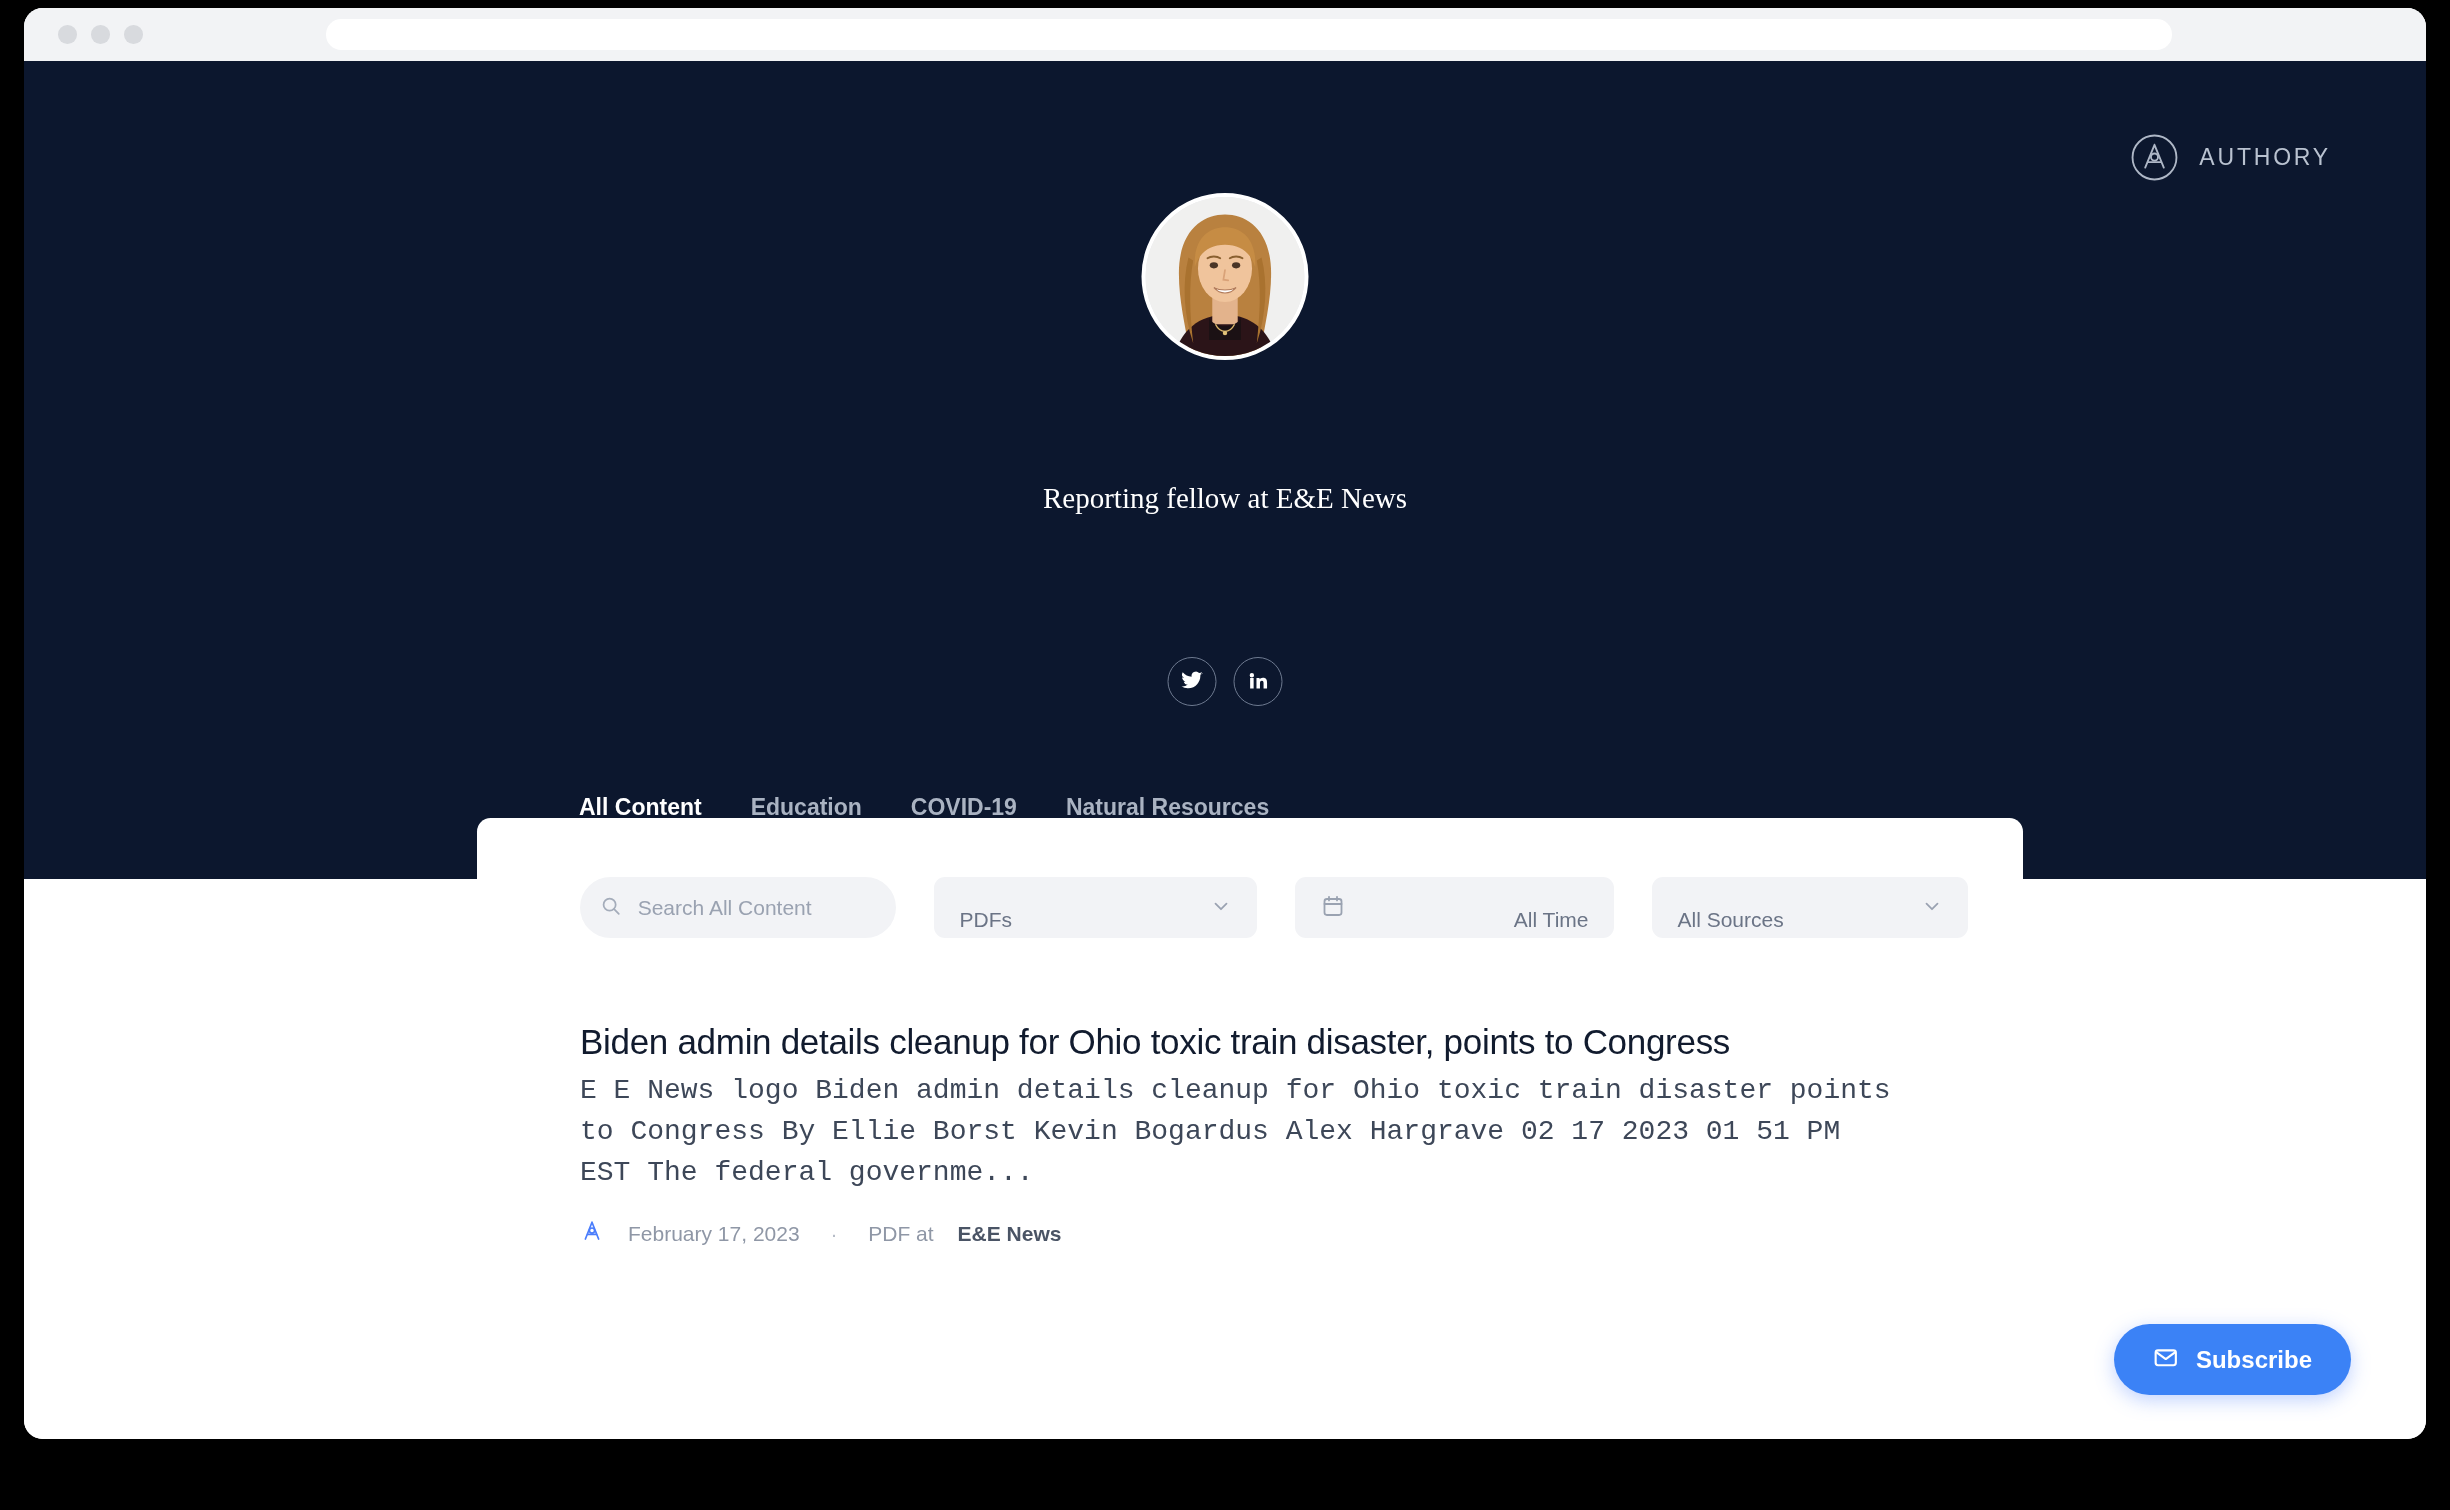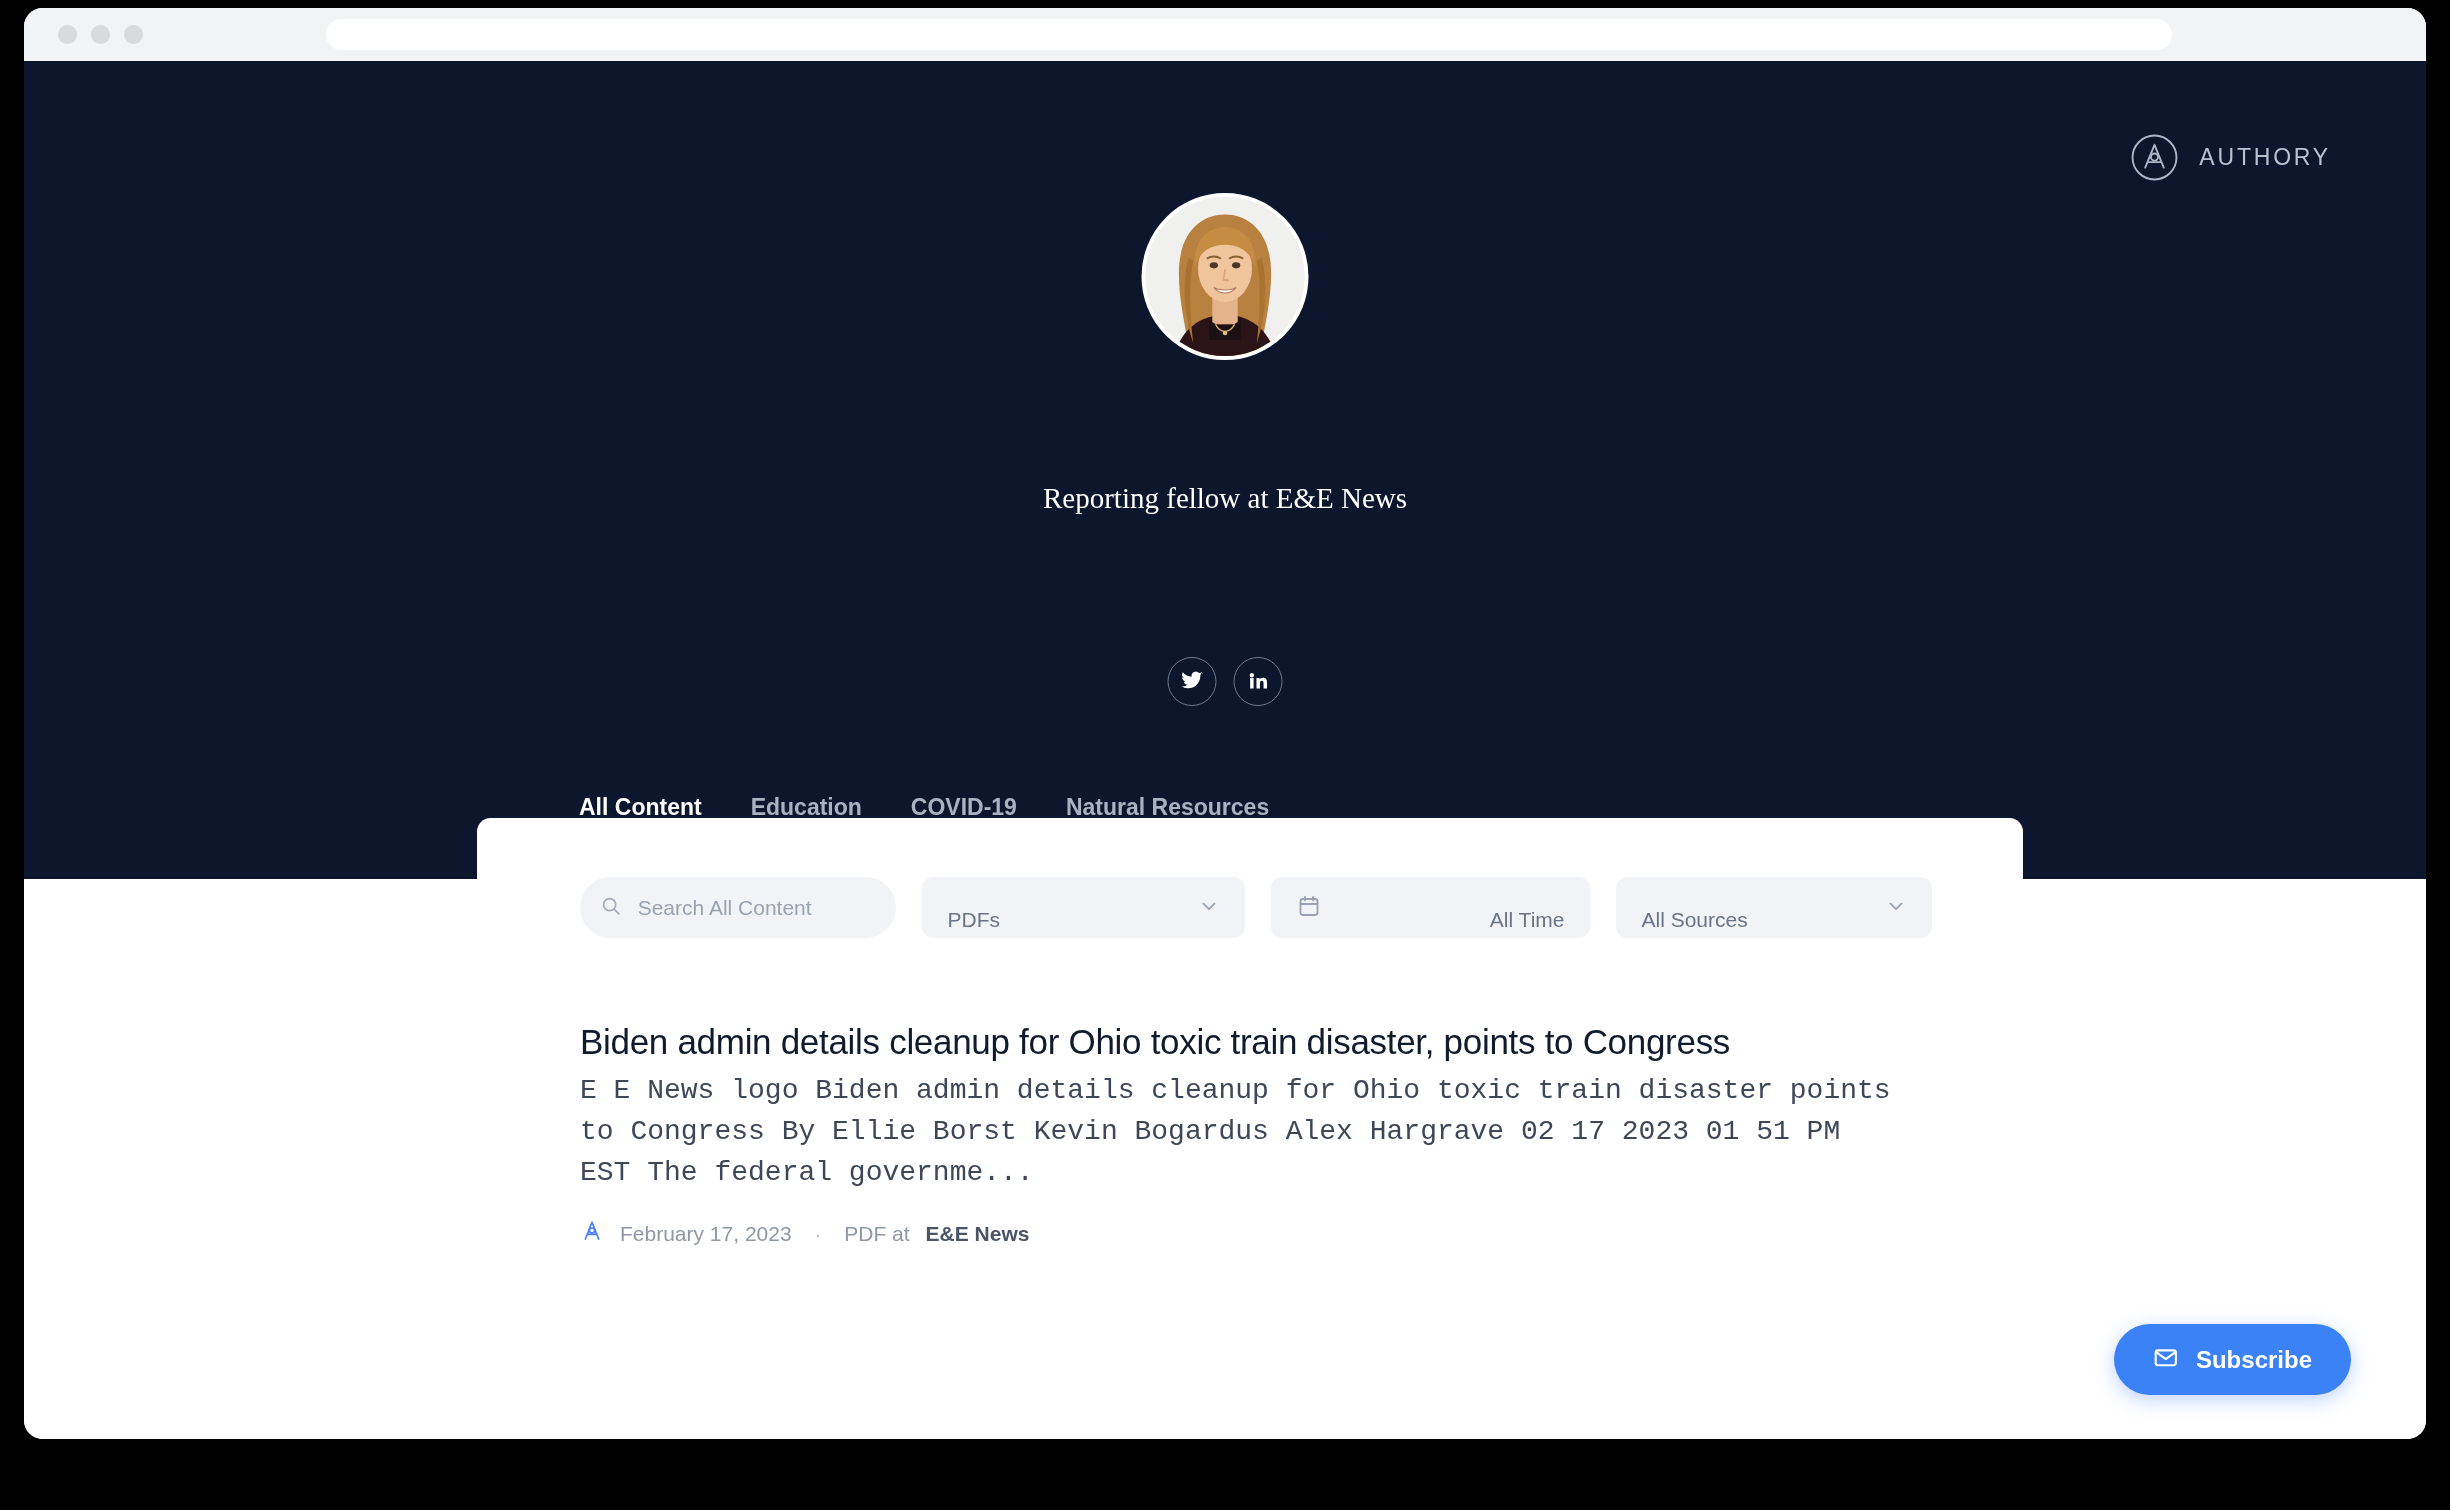--- a/index.html
+++ b/index.html
@@ -191,21 +191,21 @@
     background: #ffffff;
   }
 
   
   #filter-row {
     position: absolute;
     left: 556px;
     top: 869px;
     display: flex;
     align-items: center;
-    gap: 26px;
+    gap: 38px;
   }
 
   #search-input-wrap {
     width: 316px;
     height: 61px;
     background: #f2f3f6;
     border-radius: 31px;
     display: flex;
     align-items: center;
     padding: 0 20.4px;
@@ -259,21 +259,21 @@
     margin-top: 6px;
     color: #3d4758;
     font-family: Liberation Mono, monospace;
     font-size: 28px;
     line-height: 1.46;
   }
   #article-meta {
     margin-top: 26px;
     display: flex;
     align-items: center;
-    gap: 16px;
+    gap: 24px;
     color: #8f97a6;
     font-size: 21px;
   }
   #article-meta .sep { color: #b6bcc7; padding: 0 6.8px; }
   #article-source {
     color: #4a5465;
     font-weight: 700;
   }
 
   

